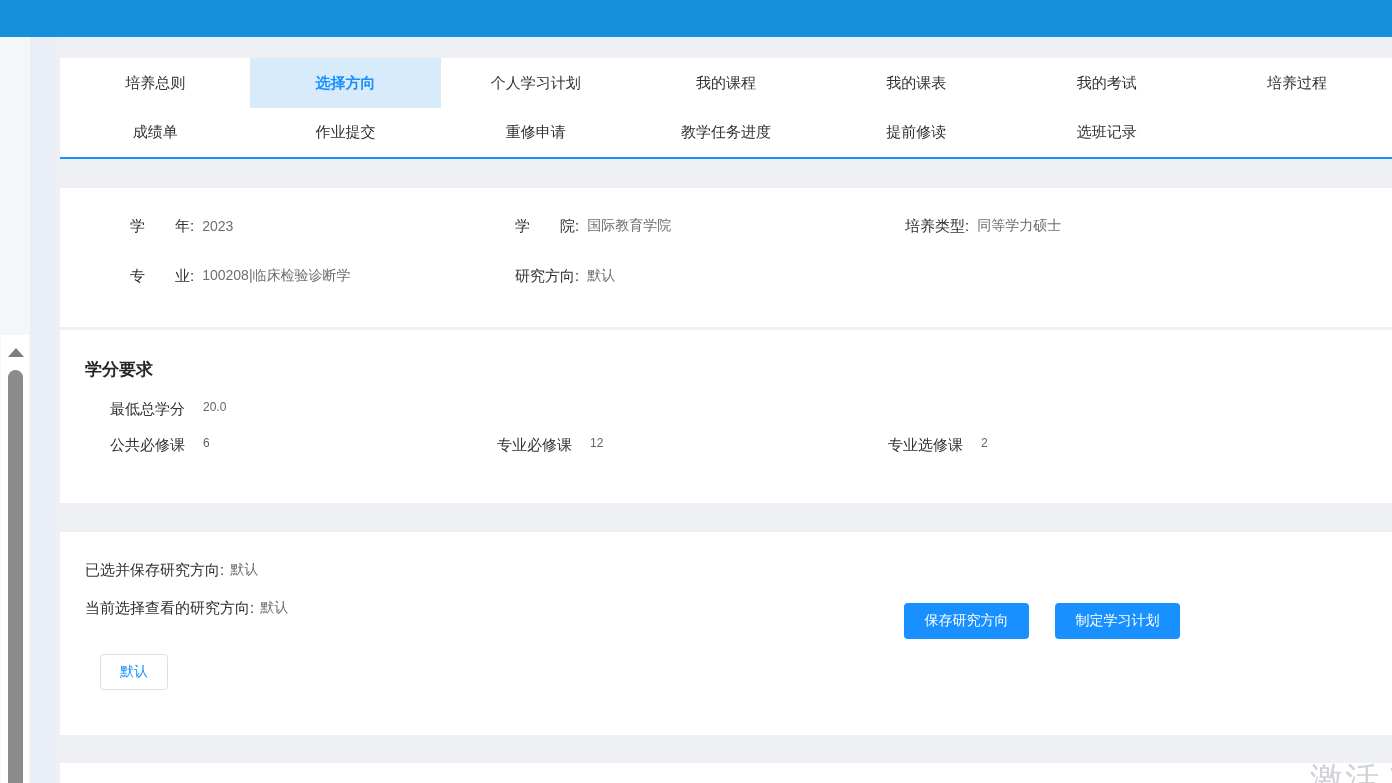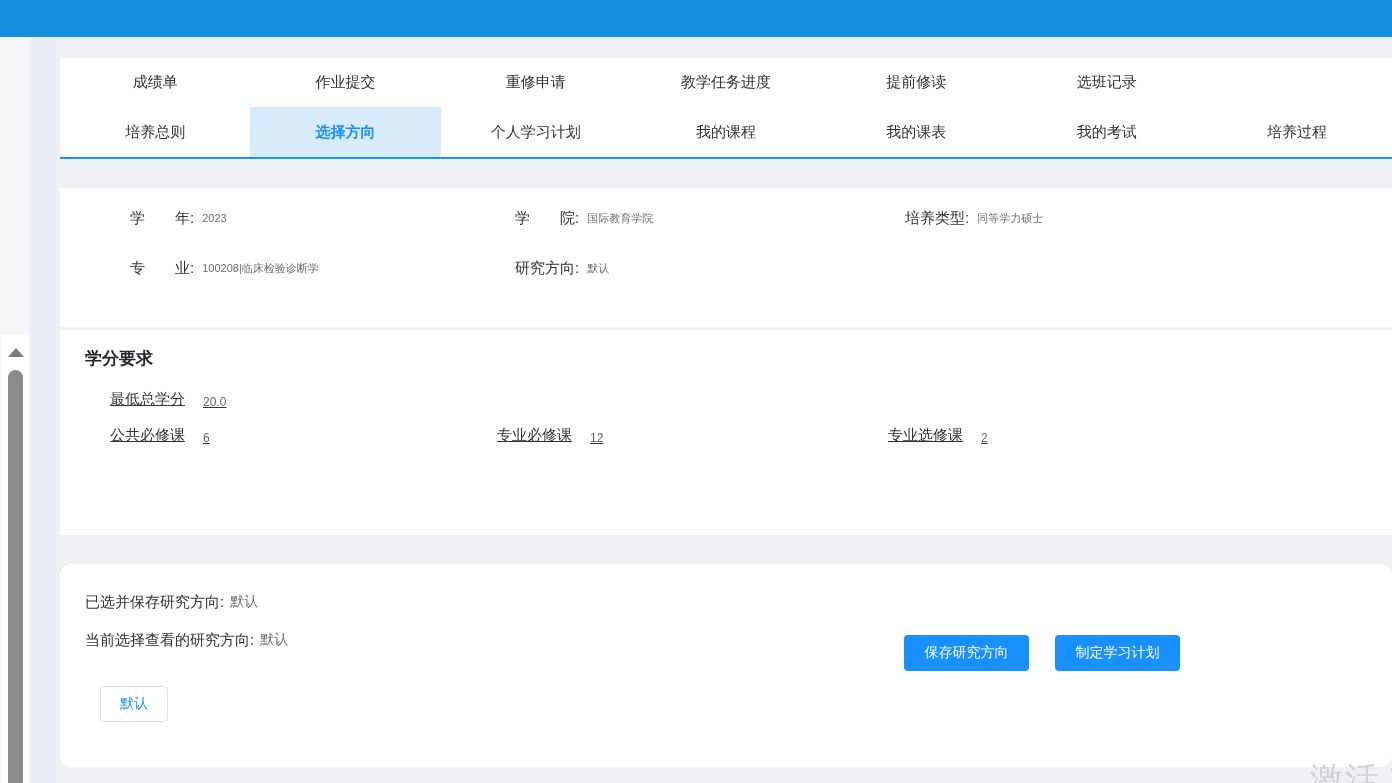--- a/index.html
+++ b/index.html
@@ -35,37 +35,37 @@
   .tab-row { display:grid; grid-template-columns:repeat(7, 190.3px); }
   .tab-row.second { grid-template-columns:repeat(7, 190.3px); }
   .tab {
     height:50px; display:flex; align-items:center; justify-content:center;
     font-size:15px; color:#303133; cursor:pointer; white-space:nowrap;
   }
   .tab-row.second .tab { height:49px; }
   .tab.active { background:#d7ebfb; color:#1890ff; font-weight:bold; }
 
   
-  .info-card { margin-top:29px; height:139px; padding:20px 0 0 70px; }
+  .info-card { margin-top:29px; height:139px; padding:28px 0 0 70px; }
   .info-grid { display:grid; grid-template-columns:385px 390px auto; row-gap:30px; }
   .field { height:20px; display:flex; align-items:center; font-size:15px; white-space:nowrap; }
   .field .flabel { color:#303133; }
-  .field .fvalue { color:#6a6f75; font-size:11px; margin-left:8px; }
+  .field .fvalue { color:#6a6f75; font-size:14px; margin-left:8px; }
 
   
-  .credits-card { margin-top:3px; height:205px; padding:17px 0 0 25px; }
+  .credits-card { margin-top:3px; height:173px; padding:28px 0 0 25px; }
   .credits-title { font-size:17px; font-weight:bold; color:#24272b; height:22px; }
   .credit-row1 { margin-top:20px; margin-left:25px; }
   .credit-grid { display:grid; grid-template-columns:387px 391px auto; margin-top:16px; margin-left:25px; }
-  .credit-item { height:20px; display:flex; align-items:flex-end; font-size:15px; white-space:nowrap;text-decoration:underline; }
+  .credit-item { height:20px; display:flex; align-items:flex-start; font-size:15px; white-space:nowrap; }
   .credit-item .clabel { color:#303133; }
   .credit-item .cvalue { color:#5f6469; font-size:12px; margin-left:18px; }
 
   
-  .direction-card { margin-top:29px; height:203px; position:relative; padding:28px 0 0 25px;border-radius:12px; }
+  .direction-card { margin-top:29px; height:203px; position:relative; padding:28px 0 0 25px; }
   .dir-line { height:20px; display:flex; align-items:center; font-size:15px; white-space:nowrap; }
   .dir-line .dlabel { color:#303133; }
   .dir-line .dvalue { color:#6a6f75; font-size:14px; margin-left:6px; }
   .dir-line2 { margin-top:18px; }
   .btn-group { position:absolute; left:844px; top:71px; display:flex; gap:26px; }
   .btn-primary {
     width:125px; height:36px; background:#1890ff; color:#ffffff; border:none;
     border-radius:4px; font-size:14px; cursor:pointer; font-family:inherit;
     display:flex; align-items:center; justify-content:center; white-space:nowrap;
   }
@@ -94,36 +94,36 @@
 <div class="left-rail">
   <div class="scroll-track">
     <div class="scroll-arrow-up"></div>
     <div class="scroll-thumb"></div>
   </div>
 </div>
 
 <div class="main">
 
   <div class="card tabs-card">
-    <div class="tab-row second">
-      <div class="tab">成绩单</div>
-      <div class="tab">作业提交</div>
-      <div class="tab">重修申请</div>
-      <div class="tab">教学任务进度</div>
-      <div class="tab">提前修读</div>
-      <div class="tab">选班记录</div>
-    </div>
     <div class="tab-row">
       <div class="tab">培养总则</div>
       <div class="tab active">选择方向</div>
       <div class="tab">个人学习计划</div>
       <div class="tab">我的课程</div>
       <div class="tab">我的课表</div>
       <div class="tab">我的考试</div>
       <div class="tab">培养过程</div>
+    </div>
+    <div class="tab-row second">
+      <div class="tab">成绩单</div>
+      <div class="tab">作业提交</div>
+      <div class="tab">重修申请</div>
+      <div class="tab">教学任务进度</div>
+      <div class="tab">提前修读</div>
+      <div class="tab">选班记录</div>
     </div>
   </div>
 
   <div class="card info-card">
     <div class="info-grid">
       <div class="field">
         <span class="flabel">学　　年:</span>
         <span class="fvalue">2023</span>
       </div>
       <div class="field">

